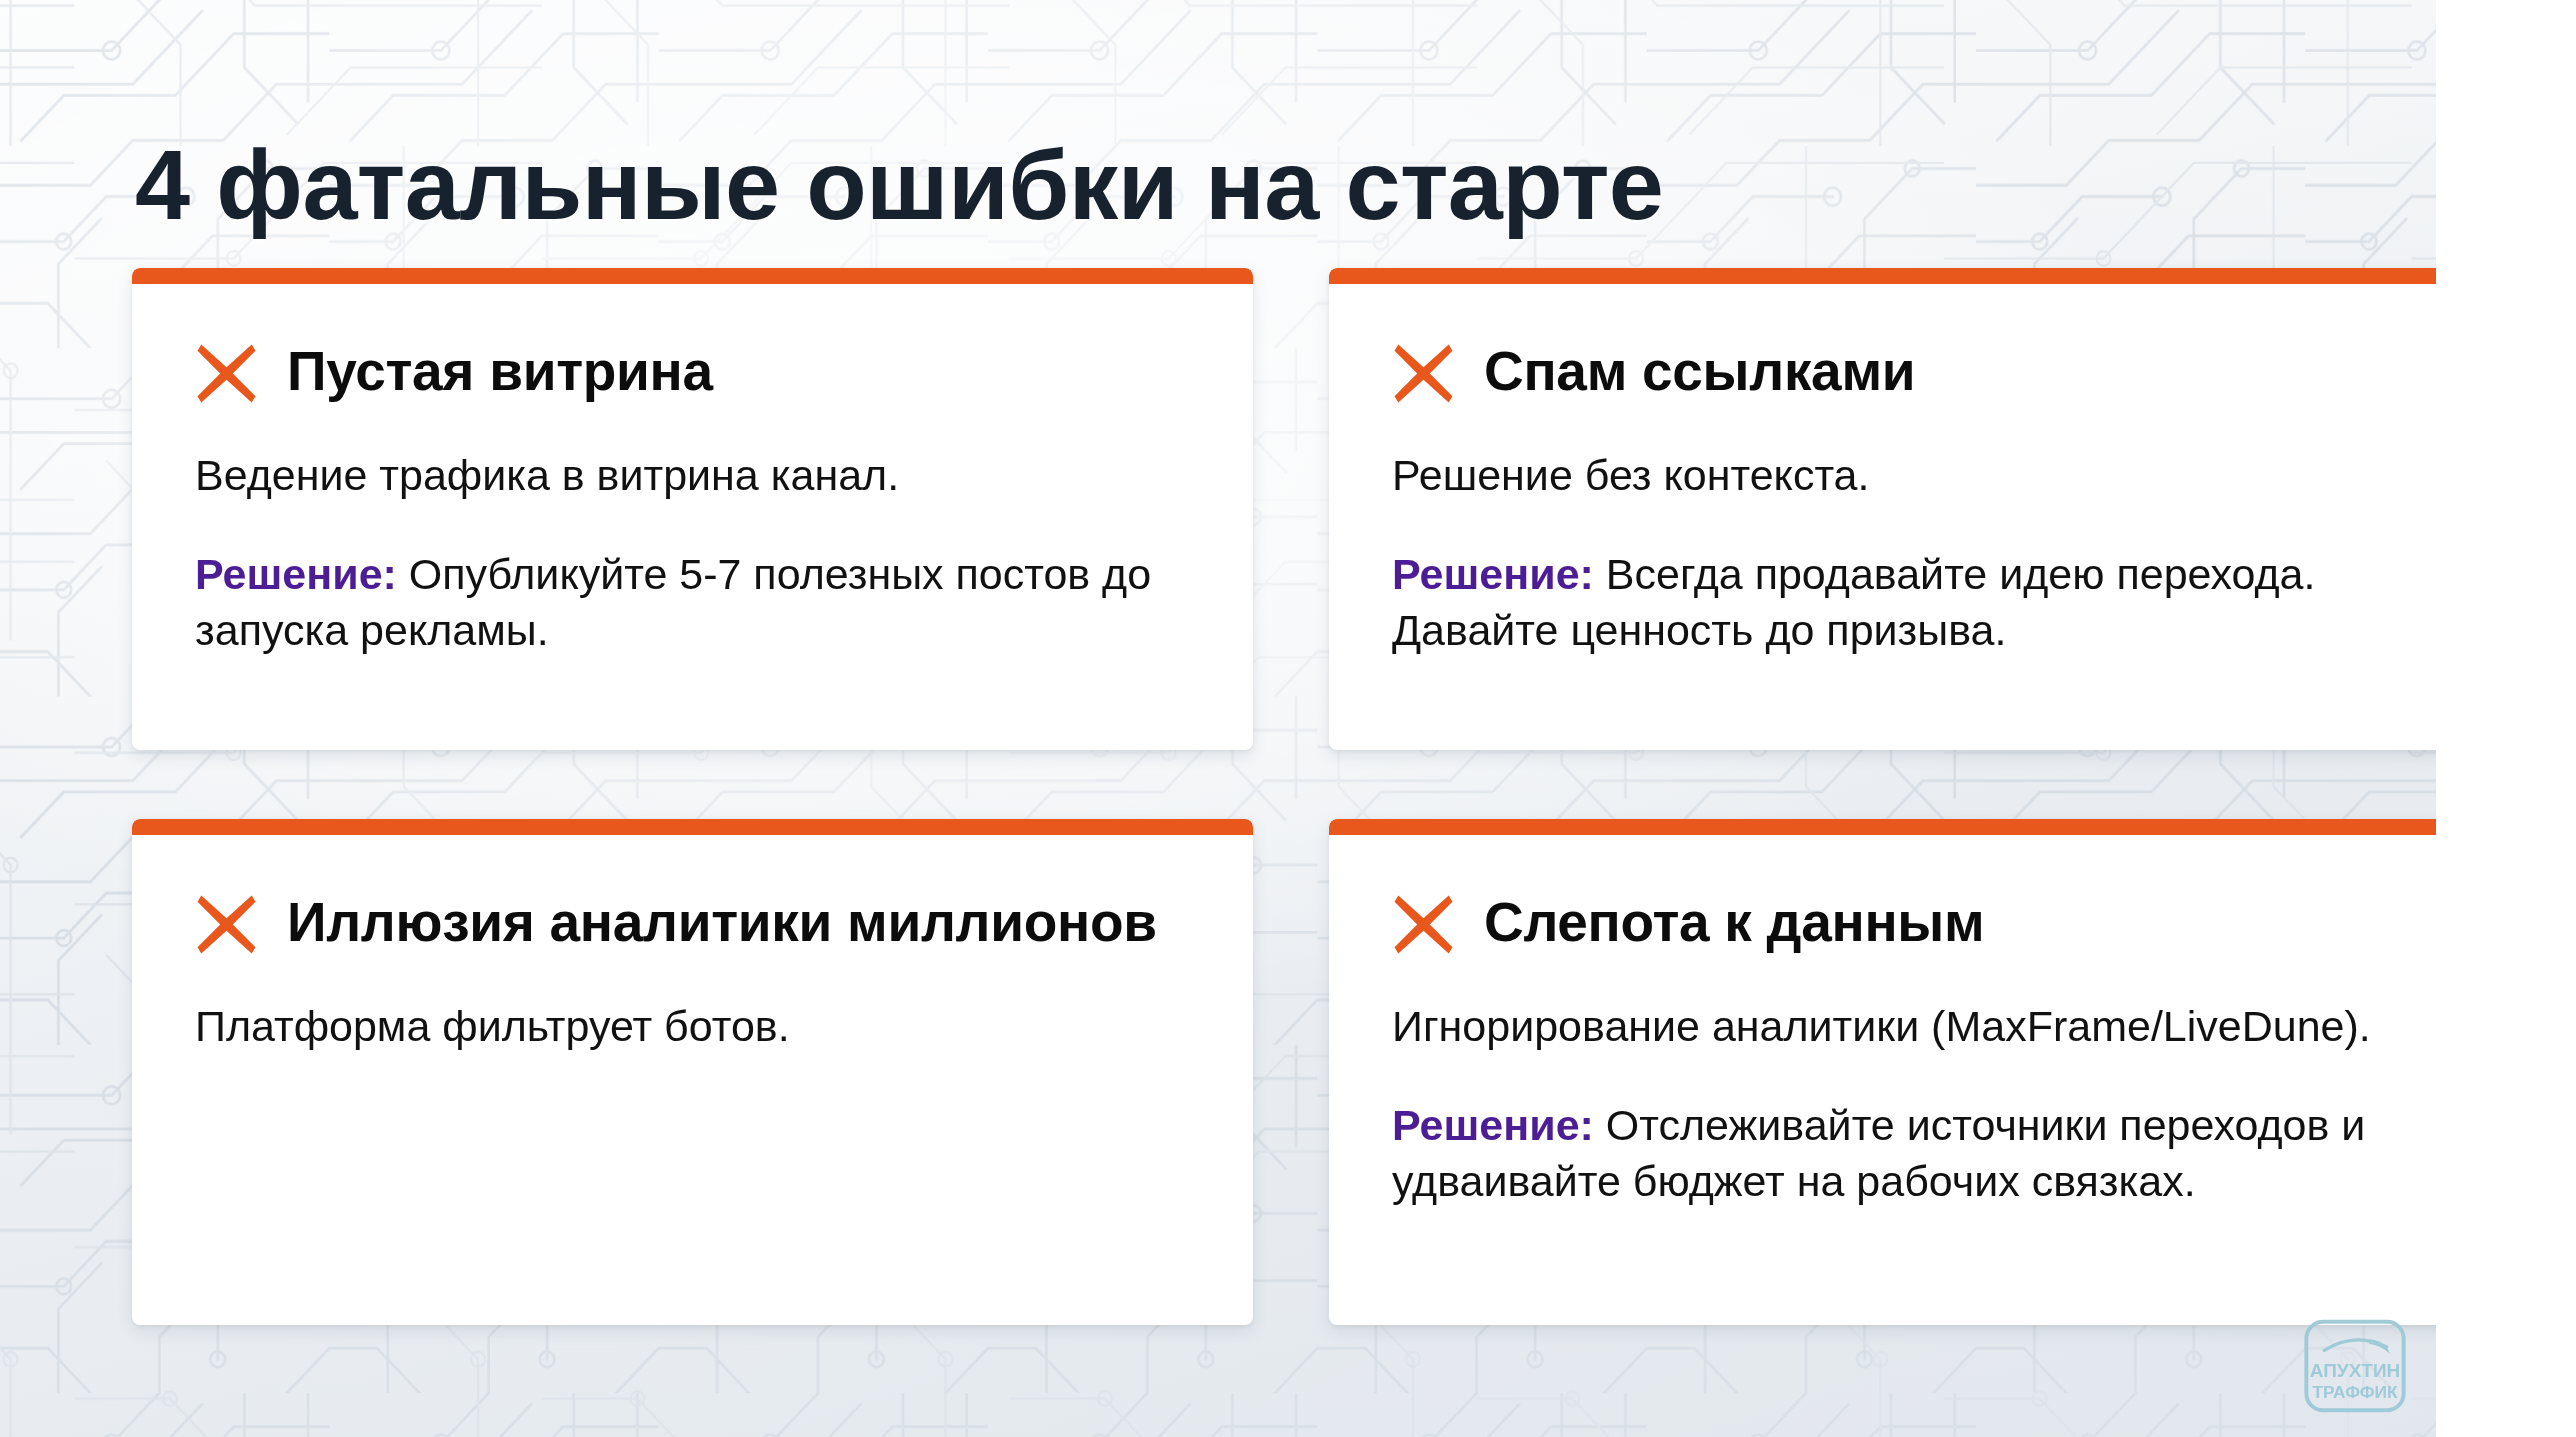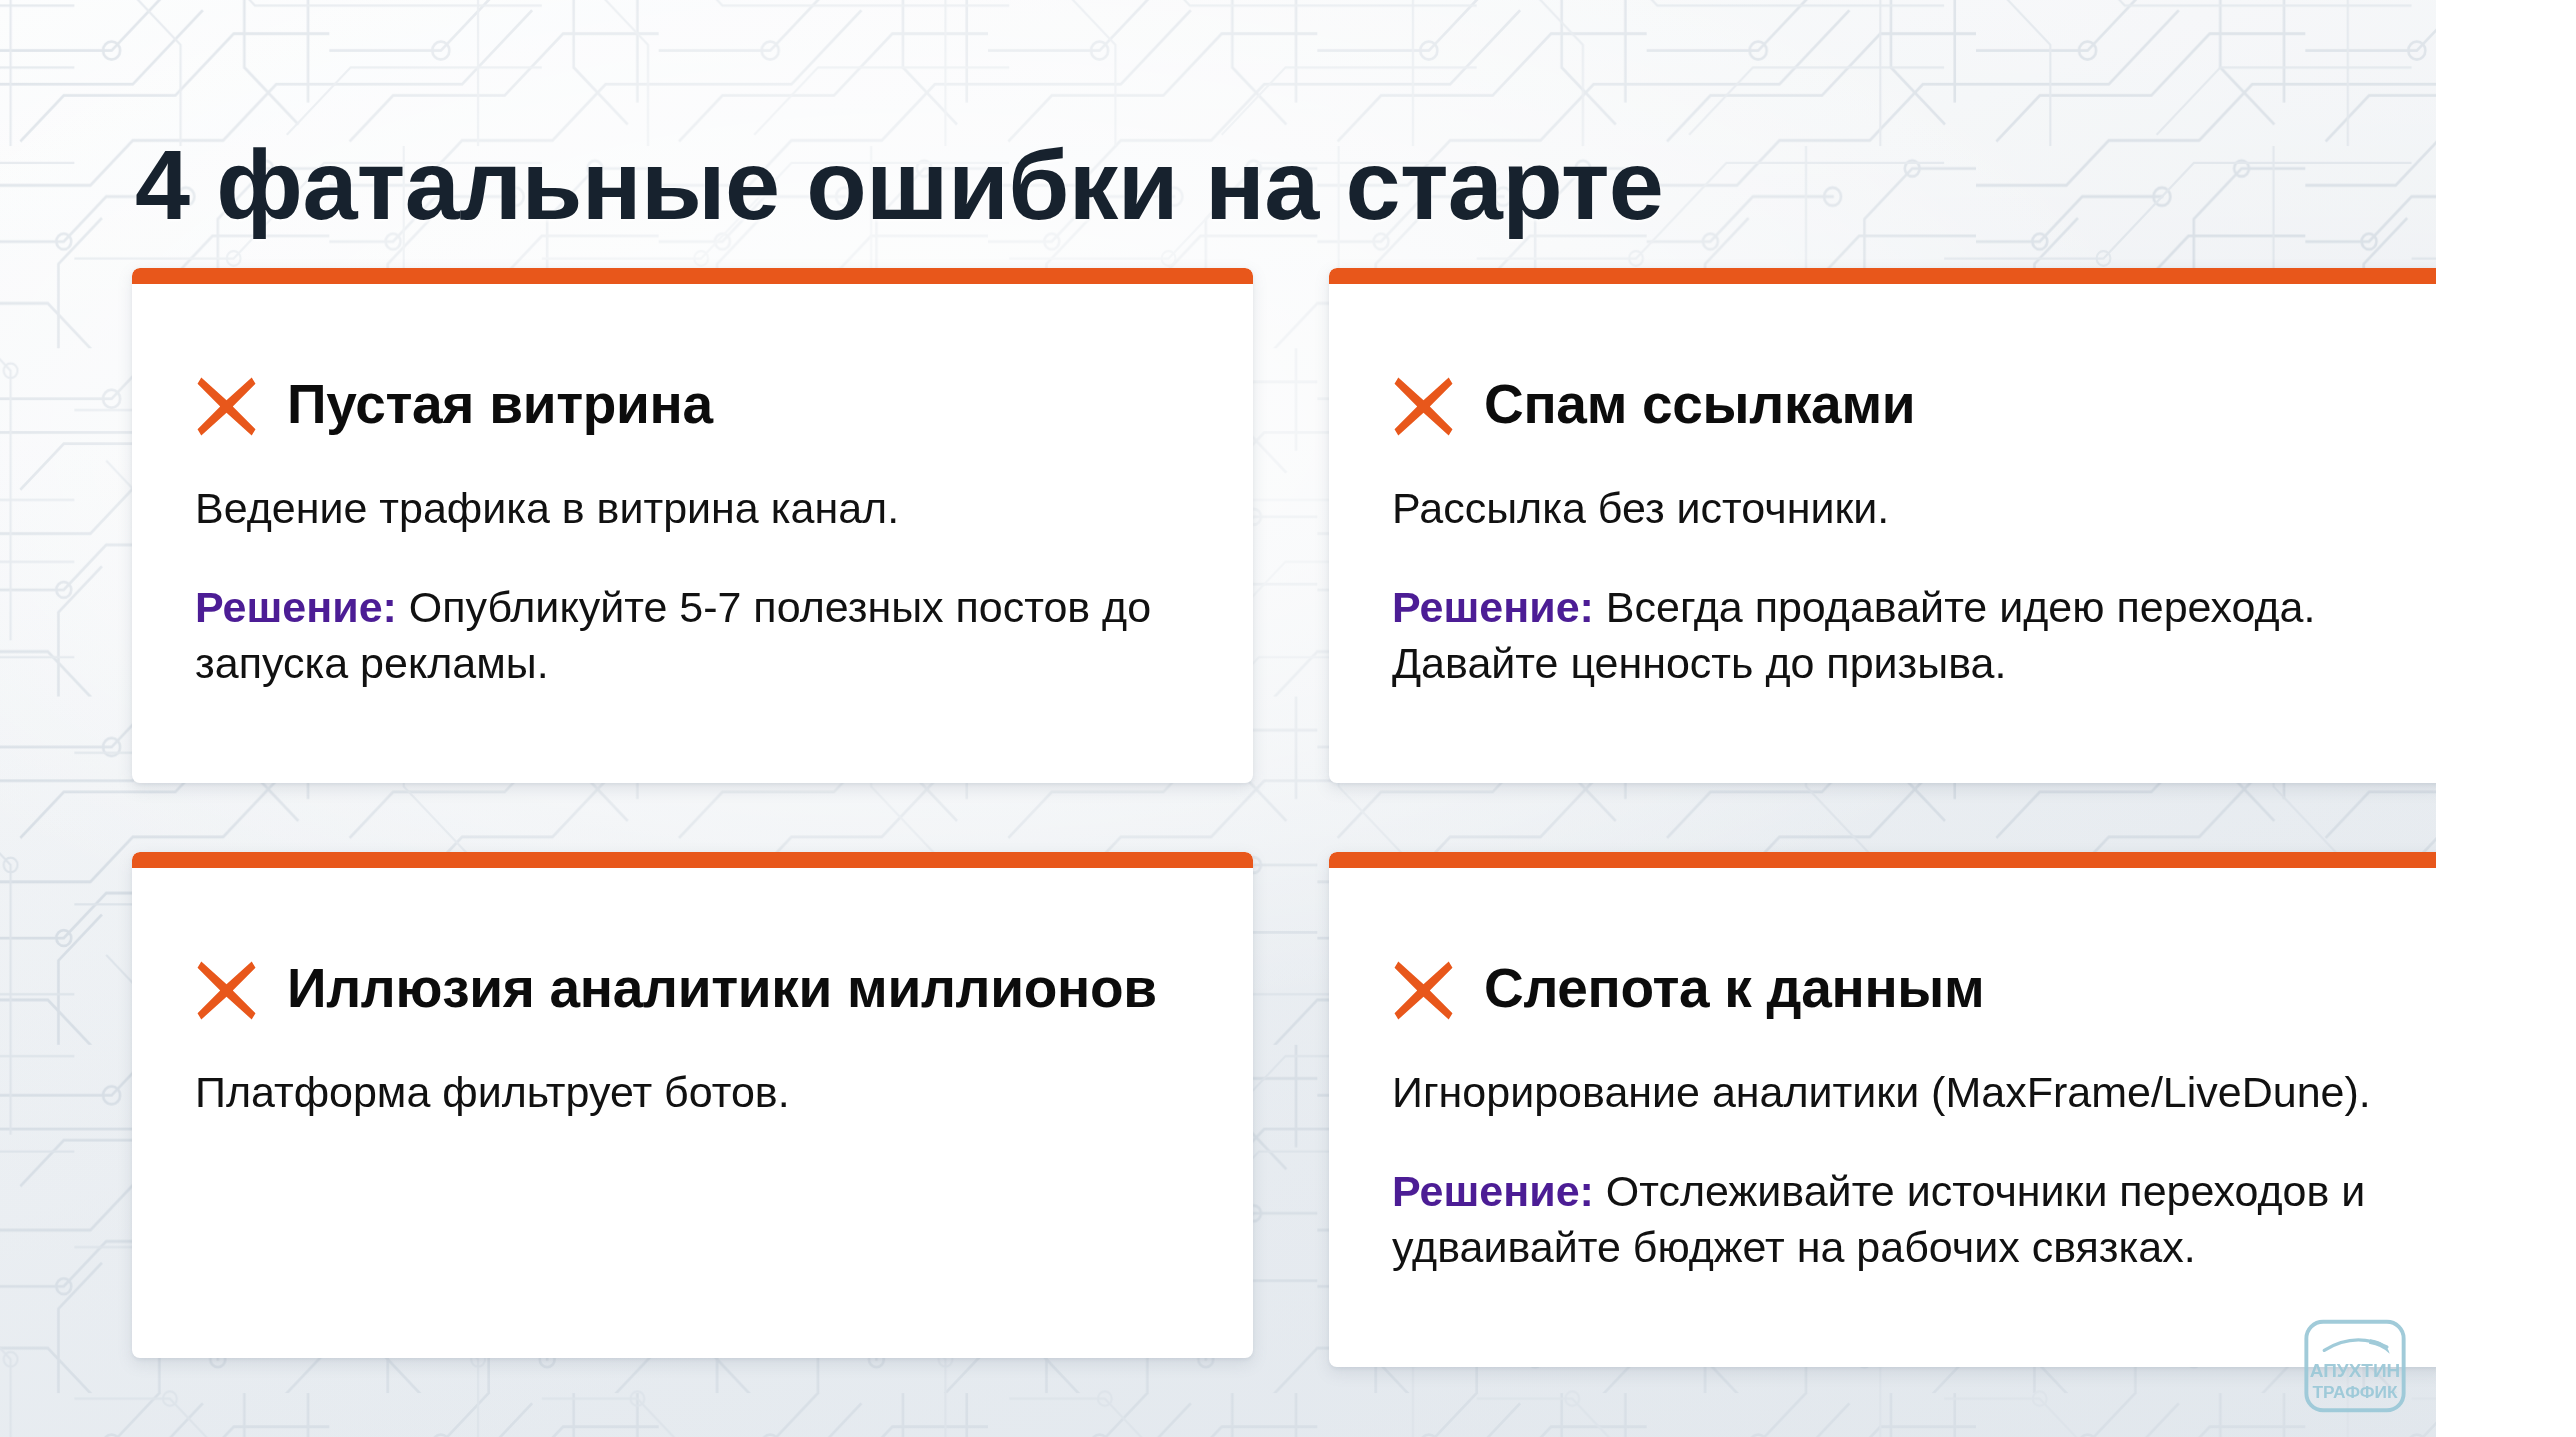--- a/index.html
+++ b/index.html
@@ -79,21 +79,20 @@
 
   .card-accent {
     height: 15.7px;
     width: 100%;
     background: #e8571b;
     border-radius: 7.9px 7.9px 0 0;
   }
 
   .card-body {
     padding: 54px 63px 48px 63px;
-    margin-top: 33px;
   }
 
   .card-head {
     display: flex;
     align-items: flex-start;
     gap: 29px;
     margin-bottom: 30px;
   }
 
   .x-icon {
@@ -210,21 +209,21 @@
 
     <div class="card row1">
       <div class="card-accent"></div>
       <div class="card-body">
         <div class="card-head">
           <svg class="x-icon" viewBox="0 0 100 100" xmlns="http://www.w3.org/2000/svg">
             <path d="M10 4 L50 40 L90 4 L96 14 L60 50 L96 86 L90 96 L50 60 L10 96 L4 86 L40 50 L4 14 Z" fill="#e8571b"></path>
           </svg>
           <div class="card-title">Спам ссылками</div>
         </div>
-        <p class="card-problem">Рассылка без источники.</p>
+        <p class="card-problem">Решение без контекста.</p>
         <p class="card-solution"><span class="solution-label">Решение:</span><span> Всегда продавайте идею перехода. Давайте ценность до призыва.</span></p>
       </div>
     </div>
 
     <div class="card row2">
       <div class="card-accent"></div>
       <div class="card-body">
         <div class="card-head">
           <svg class="x-icon" viewBox="0 0 100 100" xmlns="http://www.w3.org/2000/svg">
             <path d="M10 4 L50 40 L90 4 L96 14 L60 50 L96 86 L90 96 L50 60 L10 96 L4 86 L40 50 L4 14 Z" fill="#e8571b"></path>

